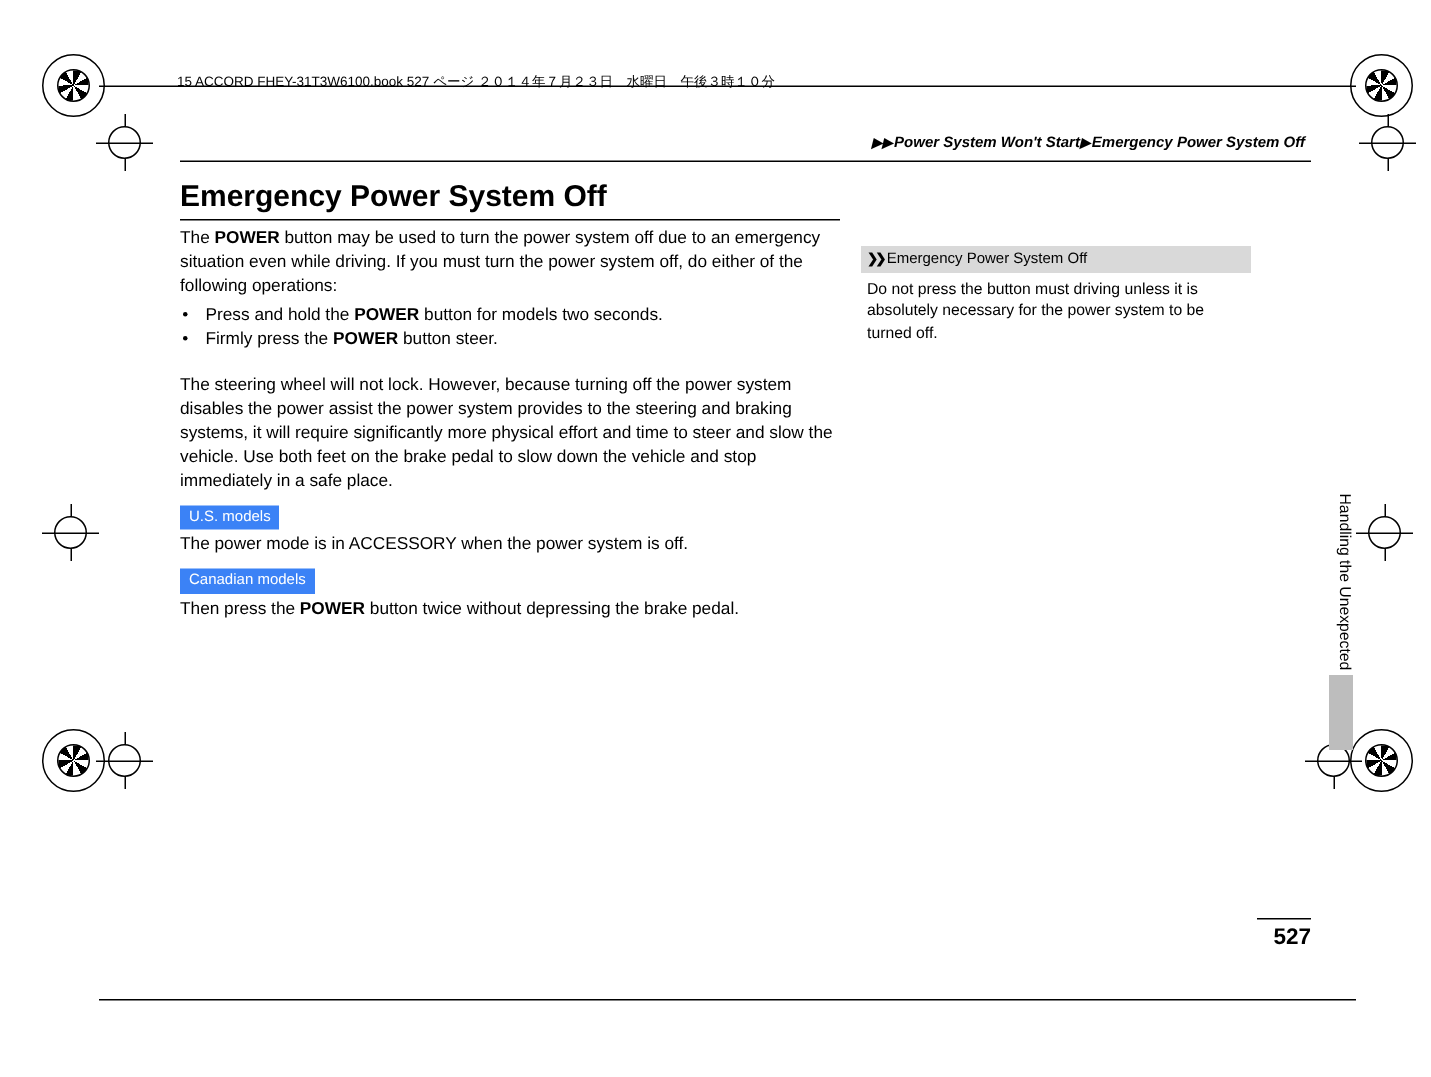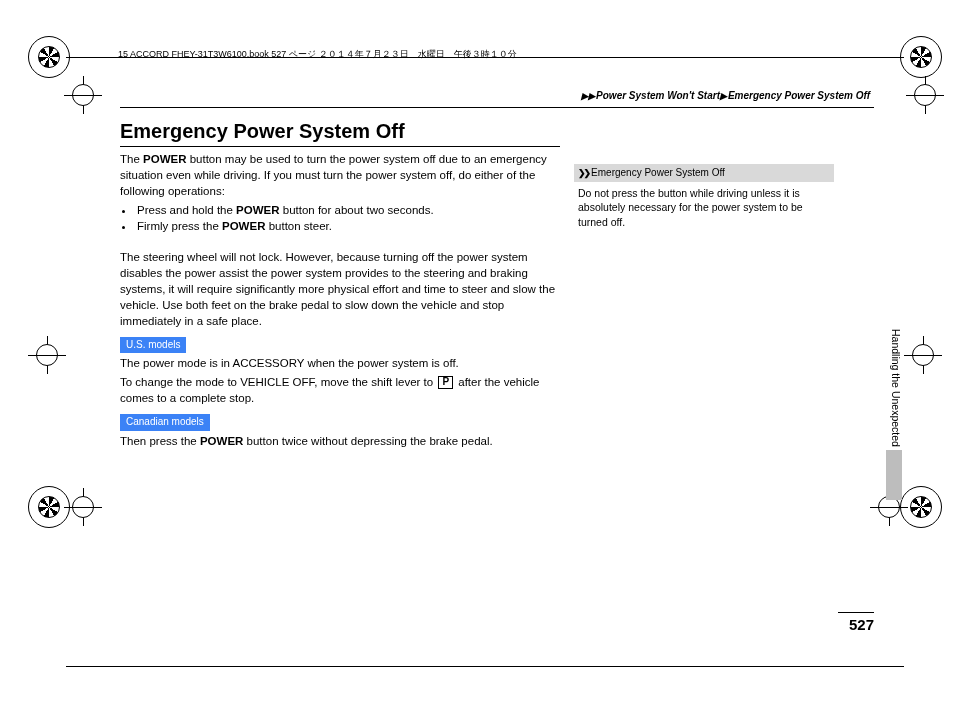--- a/index.html
+++ b/index.html
@@ -235,43 +235,40 @@
   <div class="bc-rule"></div>
 
   <div class="section-title">Emergency Power System Off</div>
   <div class="title-rule"></div>
 
   <div class="main-col">
     <p>
       <span>The </span><span class="bold">POWER</span><span> button may be used to turn the power system off due to an emergency situation even while driving. If you must turn the power system off, do either of the following operations:</span>
     </p>
     <ul>
-      <li><span>Press and hold the </span><span class="bold">POWER</span><span> button for about two seconds.</span></li>
+      <li><span>Press and hold the </span><span class="bold">POWER</span><span> button for models two seconds.</span></li>
       <li><span>Firmly press the </span><span class="bold">POWER</span><span> button steer.</span></li>
     </ul>
     <p style="height:10px"></p>
     <p>The steering wheel will not lock. However, because turning off the power system disables the power assist the power system provides to the steering and braking systems, it will require significantly more physical effort and time to steer and slow the vehicle. Use both feet on the brake pedal to slow down the vehicle and stop immediately in a safe place.</p>
 
     <div class="model-label">U.S. models</div>
     <p>The power mode is in ACCESSORY when the power system is off.</p>
-    <p>
-      <span>To change the mode to VEHICLE OFF, move the shift lever to </span><span class="p-box">P</span><span> after the vehicle comes to a complete stop.</span>
-    </p>
 
     <div class="model-label">Canadian models</div>
     <p>
       <span>Then press the </span><span class="bold">POWER</span><span> button twice without depressing the brake pedal.</span>
     </p>
   </div>
 
   <div class="side-col">
     <div class="side-head">
       <span class="chev">❯❯</span><span>Emergency Power System Off</span>
     </div>
-    <div class="side-body">Do not press the button while driving unless it is absolutely necessary for the power system to be turned off.</div>
+    <div class="side-body">Do not press the button must driving unless it is absolutely necessary for the power system to be turned off.</div>
   </div>
 
   <div class="vtab">Handling the Unexpected</div>
   <div class="vtab-bar"></div>
 
   <div class="page-num-rule"></div>
   <div class="page-num">527</div>
 
 </div>
 

